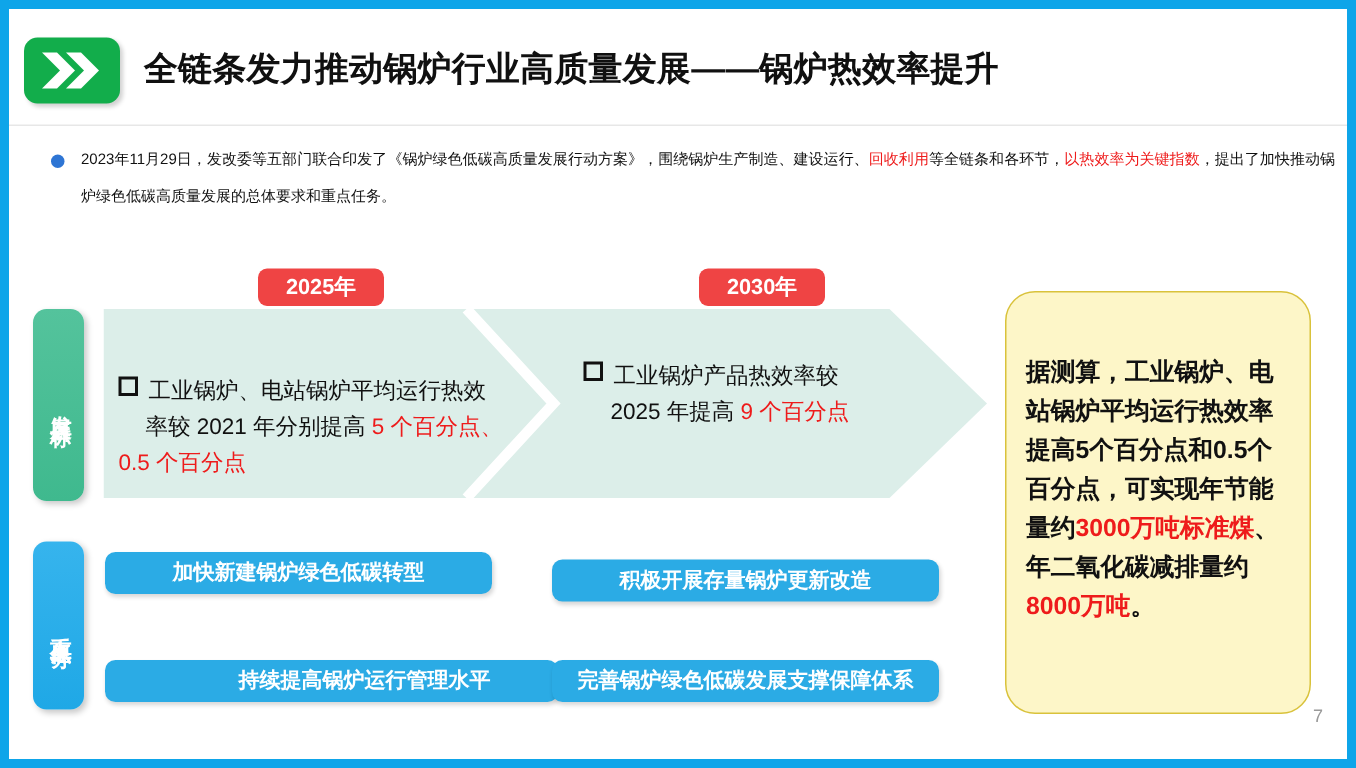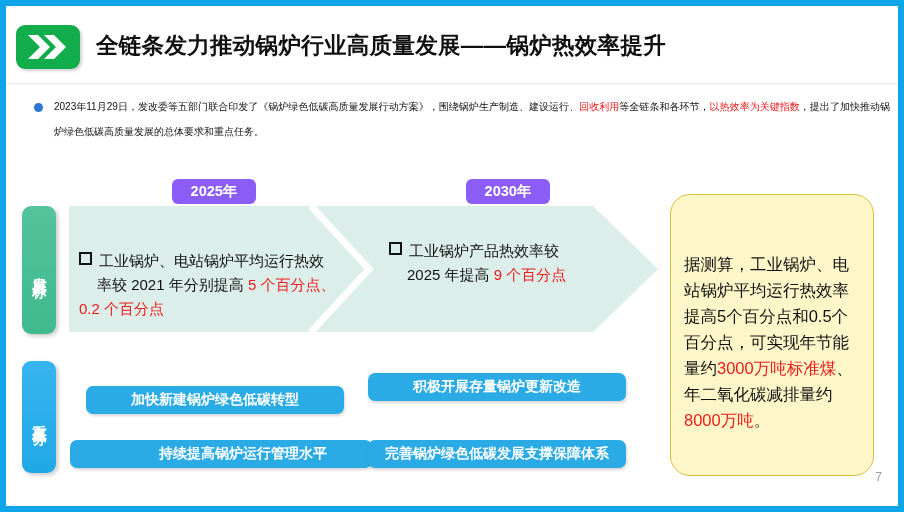--- a/index.html
+++ b/index.html
@@ -126,21 +126,21 @@
     left: 16px; top: 355px; height: 112px;
     background: linear-gradient(180deg,#36B4ED 0%,#1FA8E6 100%);
   }
 
   
   .year-badge {
     position: absolute;
     top: 173px;
     height: 25px;
     border-radius: 6px;
-    background: #8b5cf6;
+    background: #ef4444;
     color: #ffffff;
     font-size: 14.5px;
     font-weight: bold;
     display: flex;
     align-items: center;
     justify-content: center;
   }
   #year-2025 { left: 166px; width: 84px; }
   #year-2030 { left: 460px; width: 84px; }
 
@@ -175,41 +175,41 @@
     border-radius: 7px;
     background: #2BABE5;
     color: #ffffff;
     font-size: 14px;
     font-weight: bold;
     display: flex;
     align-items: center;
     justify-content: center;
     box-shadow: 1px 2px 3px rgba(0,0,0,0.16);
   }
-  #task-1 { left: 64px;  top: 380px; width: 258px; margin-left: 16px; }
+  #task-1 { left: 64px;  top: 362px; width: 258px; }
   #task-2 { left: 362px; top: 367px; width: 258px; }
   #task-3 { left: 64px;  top: 434px; width: 258px; padding-left: 44px; }
   #task-4 { left: 362px; top: 434px; width: 258px; }
 
   
   #callout {
     position: absolute;
     left: 664px; top: 188px;
     width: 204px; height: 282px;
     background: #FDF6C8;
     border: 1.5px solid #D9C23B;
     border-radius: 20px;
     box-sizing: border-box;
   }
   #callout-text {
     position: absolute;
-    left: 13px; top: 56px;
+    left: 13px; top: 40px;
     width: 180px;
     font-size: 16.5px;
-    font-weight: normal;
+    font-weight: bold;
     line-height: 26px;
     color: #111111;
   }
 
   
   #page-number {
     position: absolute;
     right: 16px; bottom: 22px;
     font-size: 12px;
     color: #9a9a9a;
@@ -252,21 +252,21 @@
 
   <div id="arrow-band">
     <svg width="589" height="126" viewBox="0 0 589 126">
       <polygon points="0,0 524,0 589,63 524,126 0,126" fill="#DCEEE9"></polygon>
       <polyline points="242,0 300,63 242,126" fill="none" stroke="#ffffff" stroke-width="7"></polyline>
     </svg>
 
     <div class="arrow-text" id="arrow-text-1">
       <span><span class="sq-bullet"></span><span>工业锅炉、电站锅炉平均运行热效</span></span>
       <span class="arrow-indent"><span>率较 2021 年分别提高 </span><span class="hl-red">5 个百分点、</span></span>
-      <span class="hl-red arrow-indent" style="padding-left:0">0.2 个百分点</span>
+      <span class="hl-red arrow-indent" style="padding-left:0">0.5 个百分点</span>
     </div>
 
     <div class="arrow-text" id="arrow-text-2">
       <span><span class="sq-bullet"></span><span>工业锅炉产品热效率较</span></span>
       <span class="arrow-indent"><span>2025 年提高 </span><span class="hl-red">9 个百分点</span></span>
     </div>
   </div>
 
   <div class="task-pill" id="task-1">
     <span>加快新建锅炉绿色低碳转型</span>

